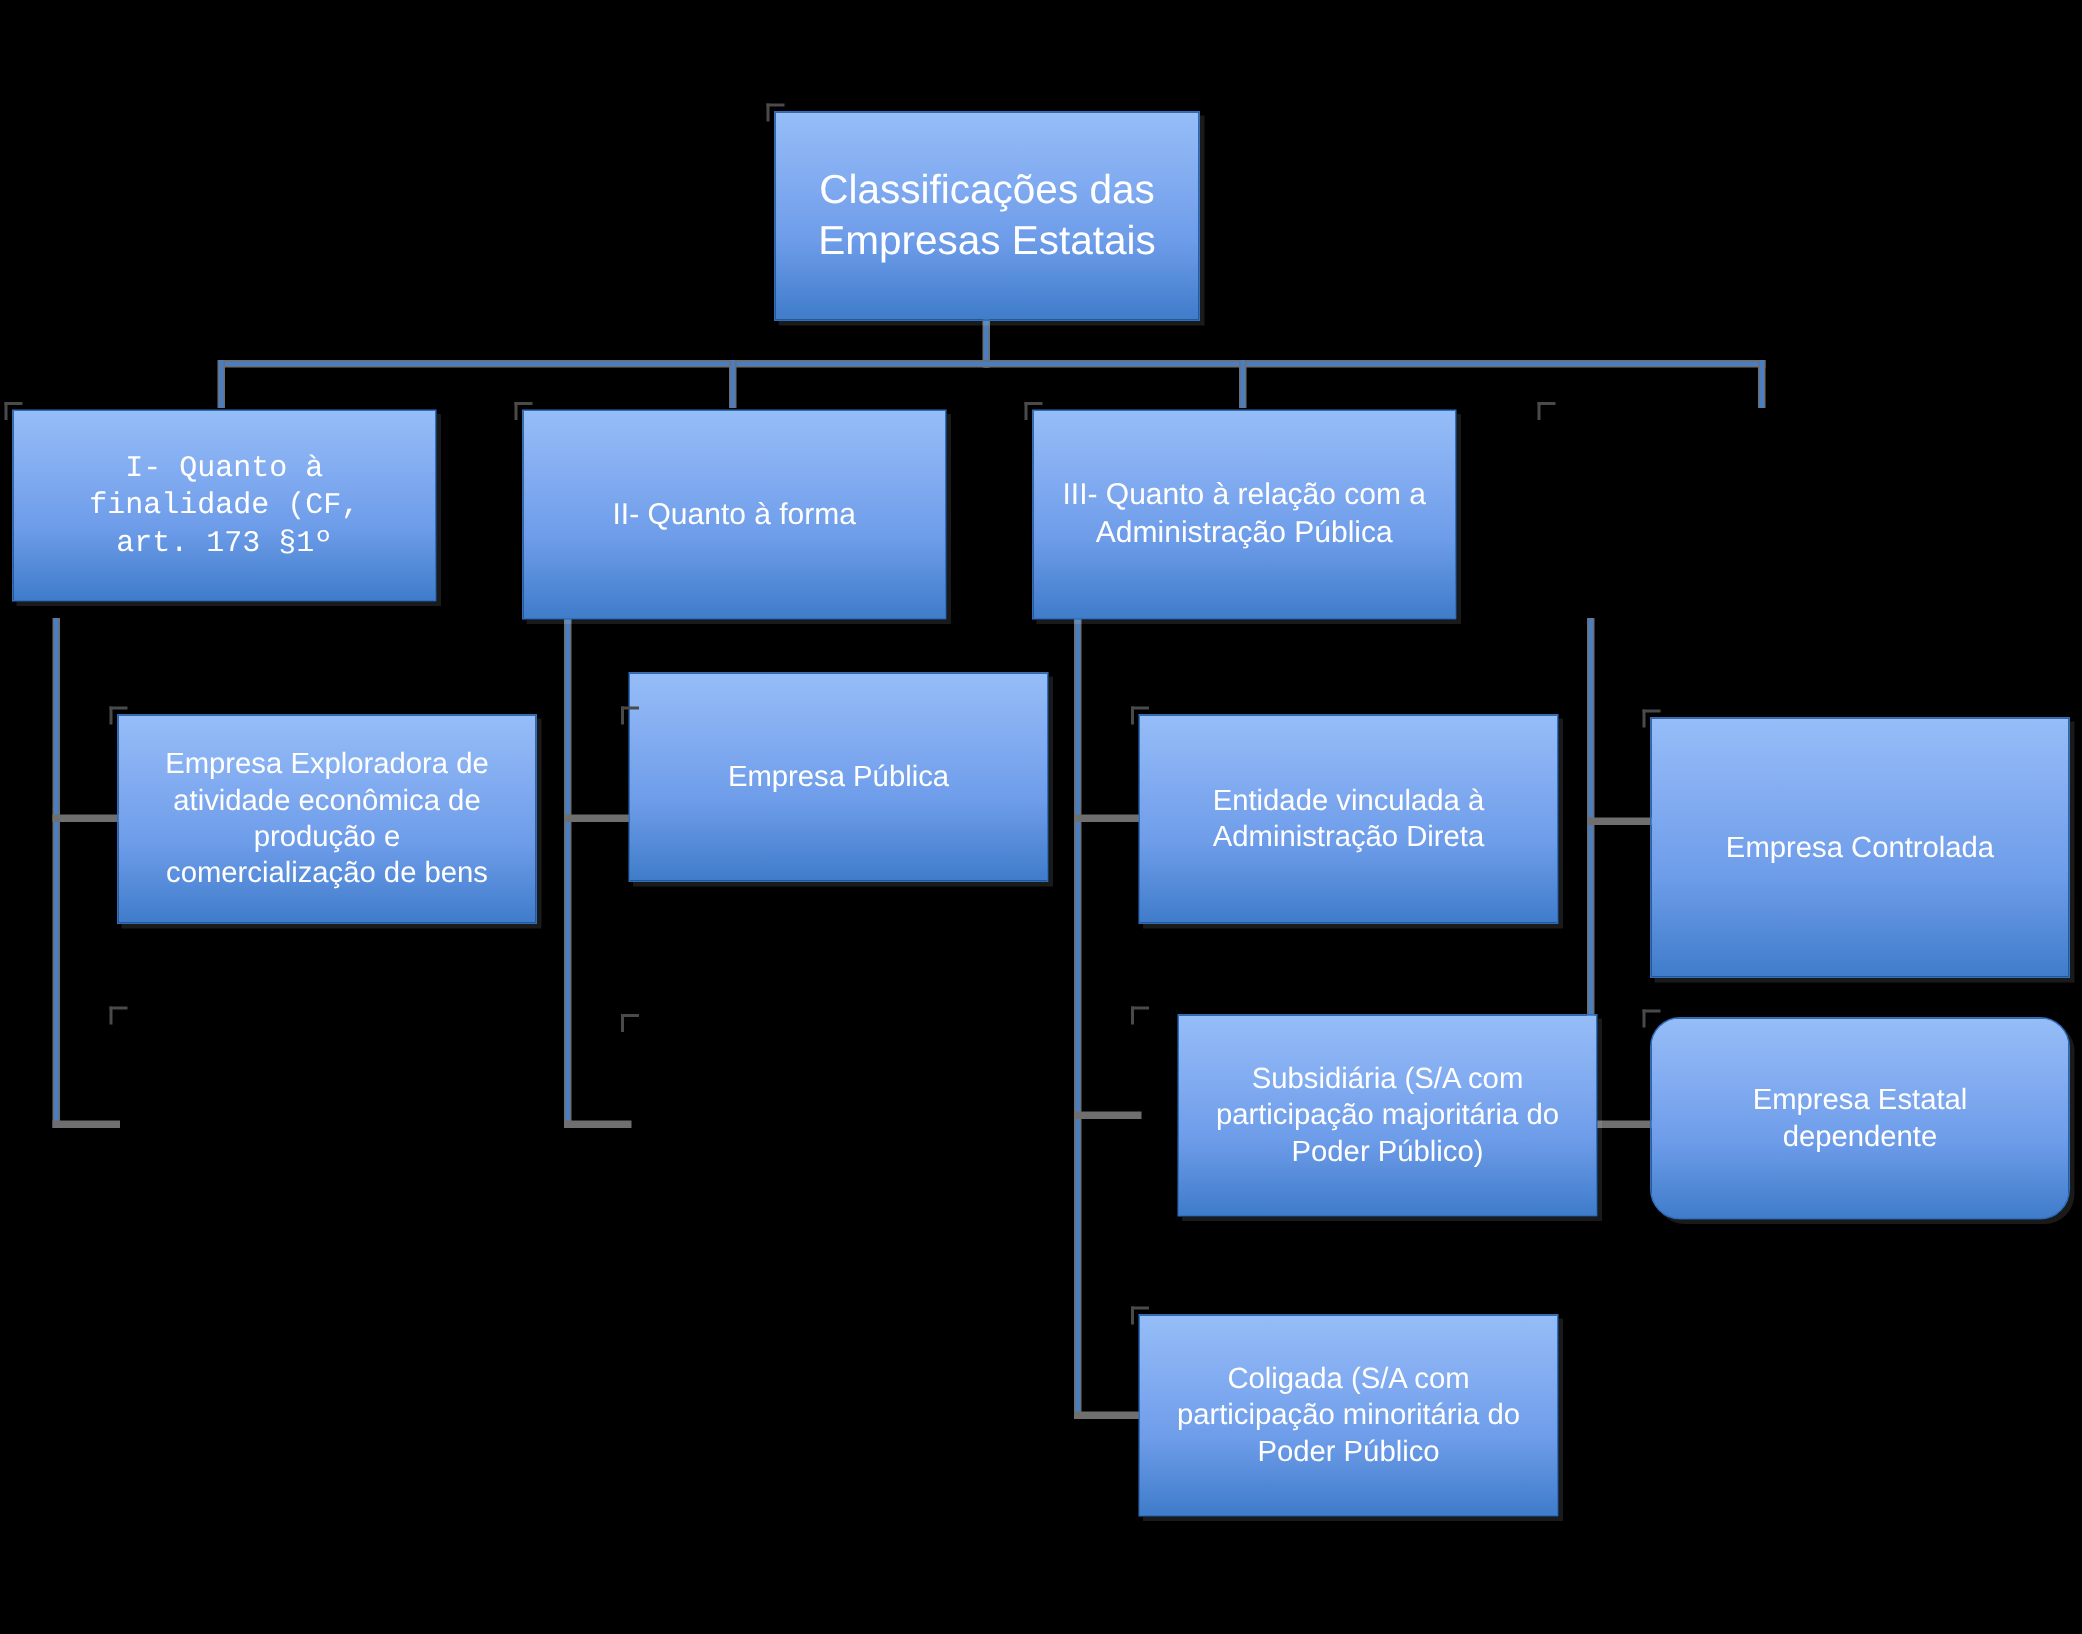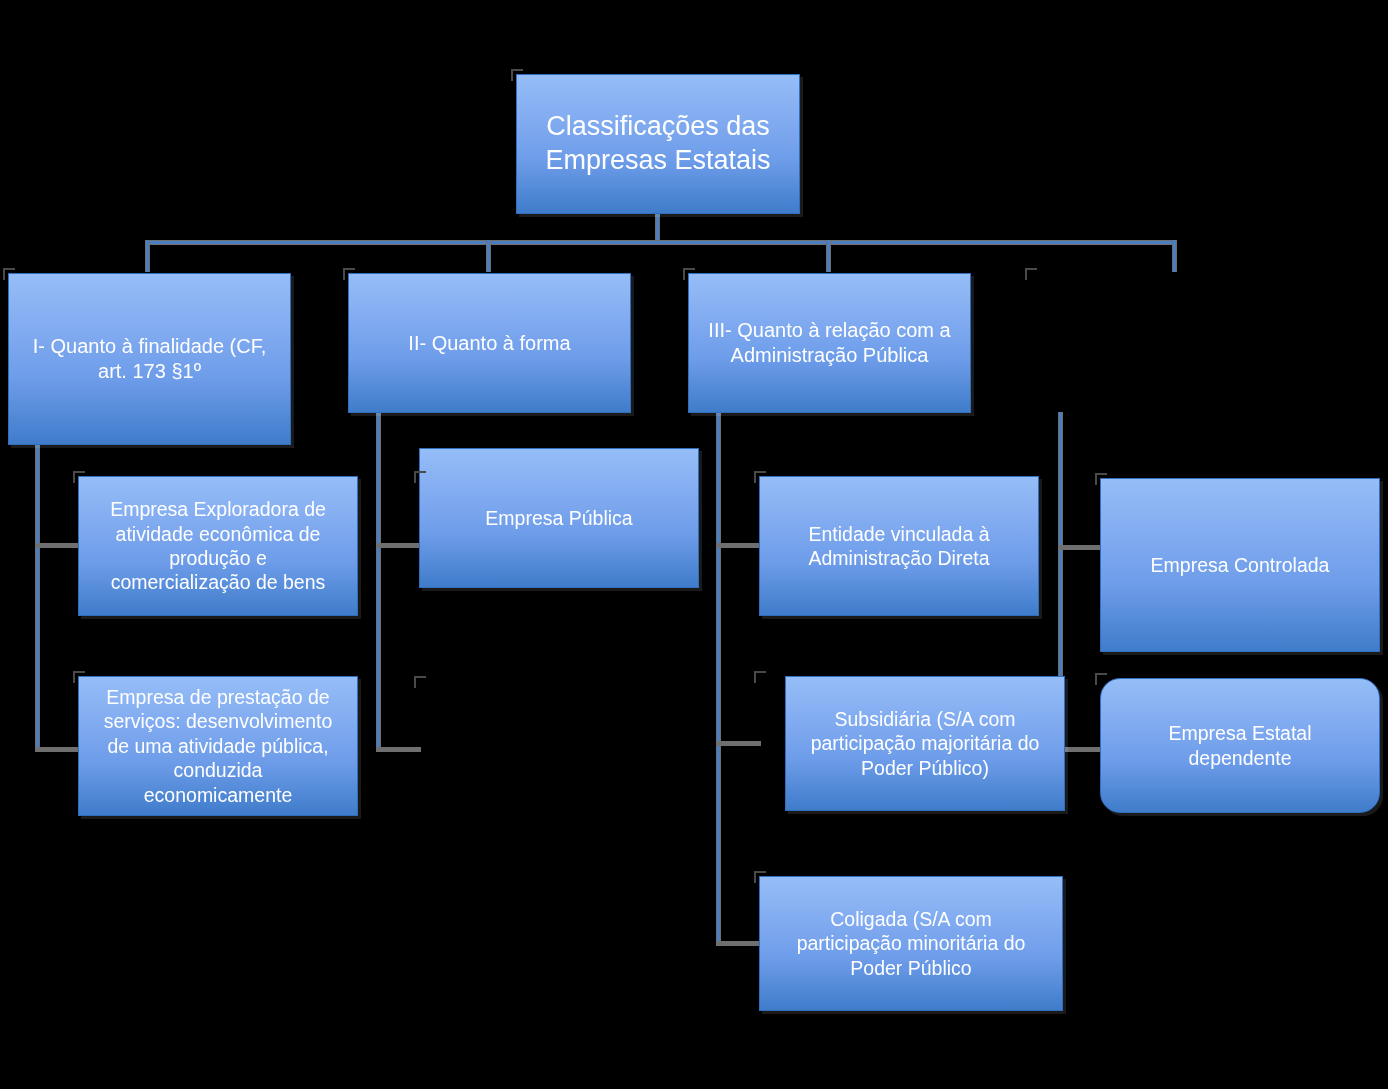--- a/index.html
+++ b/index.html
@@ -116,21 +116,21 @@
   <div class="conn h" style="left:1058px; top:545px; width:45px;"></div>
   <div class="conn h" style="left:1058px; top:747px; width:45px;"></div>
 
   <div class="corner-tick" style="left:511px; top:69px;"></div>
   <div class="node root" style="left:516px; top:74px; width:284px; height:140px;">
     <span class="label">Classificações das
 Empresas Estatais</span>
   </div>
 
   <div class="corner-tick" style="left:3px; top:268px;"></div>
-  <div class="node cat" style="left:8px; top:273px; width:283px; height:172px;">
+  <div class="node cat" style="left:8px; top:273px; width:283px; height:128px;font-family:Liberation Mono, monospace;">
     <span class="label">I- Quanto à finalidade (CF,
 art. 173 §1º</span>
   </div>
 
   <div class="corner-tick" style="left:343px; top:268px;"></div>
   <div class="node cat" style="left:348px; top:273px; width:283px; height:140px;">
     <span class="label">II- Quanto à forma</span>
   </div>
 
   <div class="corner-tick" style="left:683px; top:268px;"></div>
@@ -143,27 +143,20 @@
 
   <div class="corner-tick" style="left:73px; top:471px;"></div>
   <div class="node leaf" style="left:78px; top:476px; width:280px; height:140px;">
     <span class="label">Empresa Exploradora de
 atividade econômica de
 produção e
 comercialização de bens</span>
   </div>
 
   <div class="corner-tick" style="left:73px; top:671px;"></div>
-  <div class="node leaf" style="left:78px; top:676px; width:280px; height:140px;">
-    <span class="label">Empresa de prestação de
-serviços: desenvolvimento
-de uma atividade pública,
-conduzida
-economicamente</span>
-  </div>
 
   <div class="corner-tick" style="left:414px; top:471px;"></div>
   <div class="node leaf" style="left:419px; top:448px; width:280px; height:140px;">
     <span class="label">Empresa Pública</span>
   </div>
 
   <div class="corner-tick" style="left:414px; top:676px;"></div>
 
   <div class="corner-tick" style="left:754px; top:471px;"></div>
   <div class="node leaf" style="left:759px; top:476px; width:280px; height:140px;">
@@ -172,21 +165,21 @@
   </div>
 
   <div class="corner-tick" style="left:754px; top:671px;"></div>
   <div class="node leaf" style="left:759px; top:676px; width:280px; height:135px;margin-left:26px;">
     <span class="label">Subsidiária (S/A com
 participação majoritária do
 Poder Público)</span>
   </div>
 
   <div class="corner-tick" style="left:754px; top:871px;"></div>
-  <div class="node leaf" style="left:759px; top:876px; width:304px; height:135px;">
+  <div class="node leaf" style="left:759px; top:876px; width:280px; height:135px;">
     <span class="label">Coligada (S/A com
 participação minoritária do
 Poder Público</span>
   </div>
 
   <div class="corner-tick" style="left:1095px; top:473px;"></div>
   <div class="node leaf" style="left:1100px; top:478px; width:280px; height:174px;">
     <span class="label">Empresa Controlada</span>
   </div>
 

